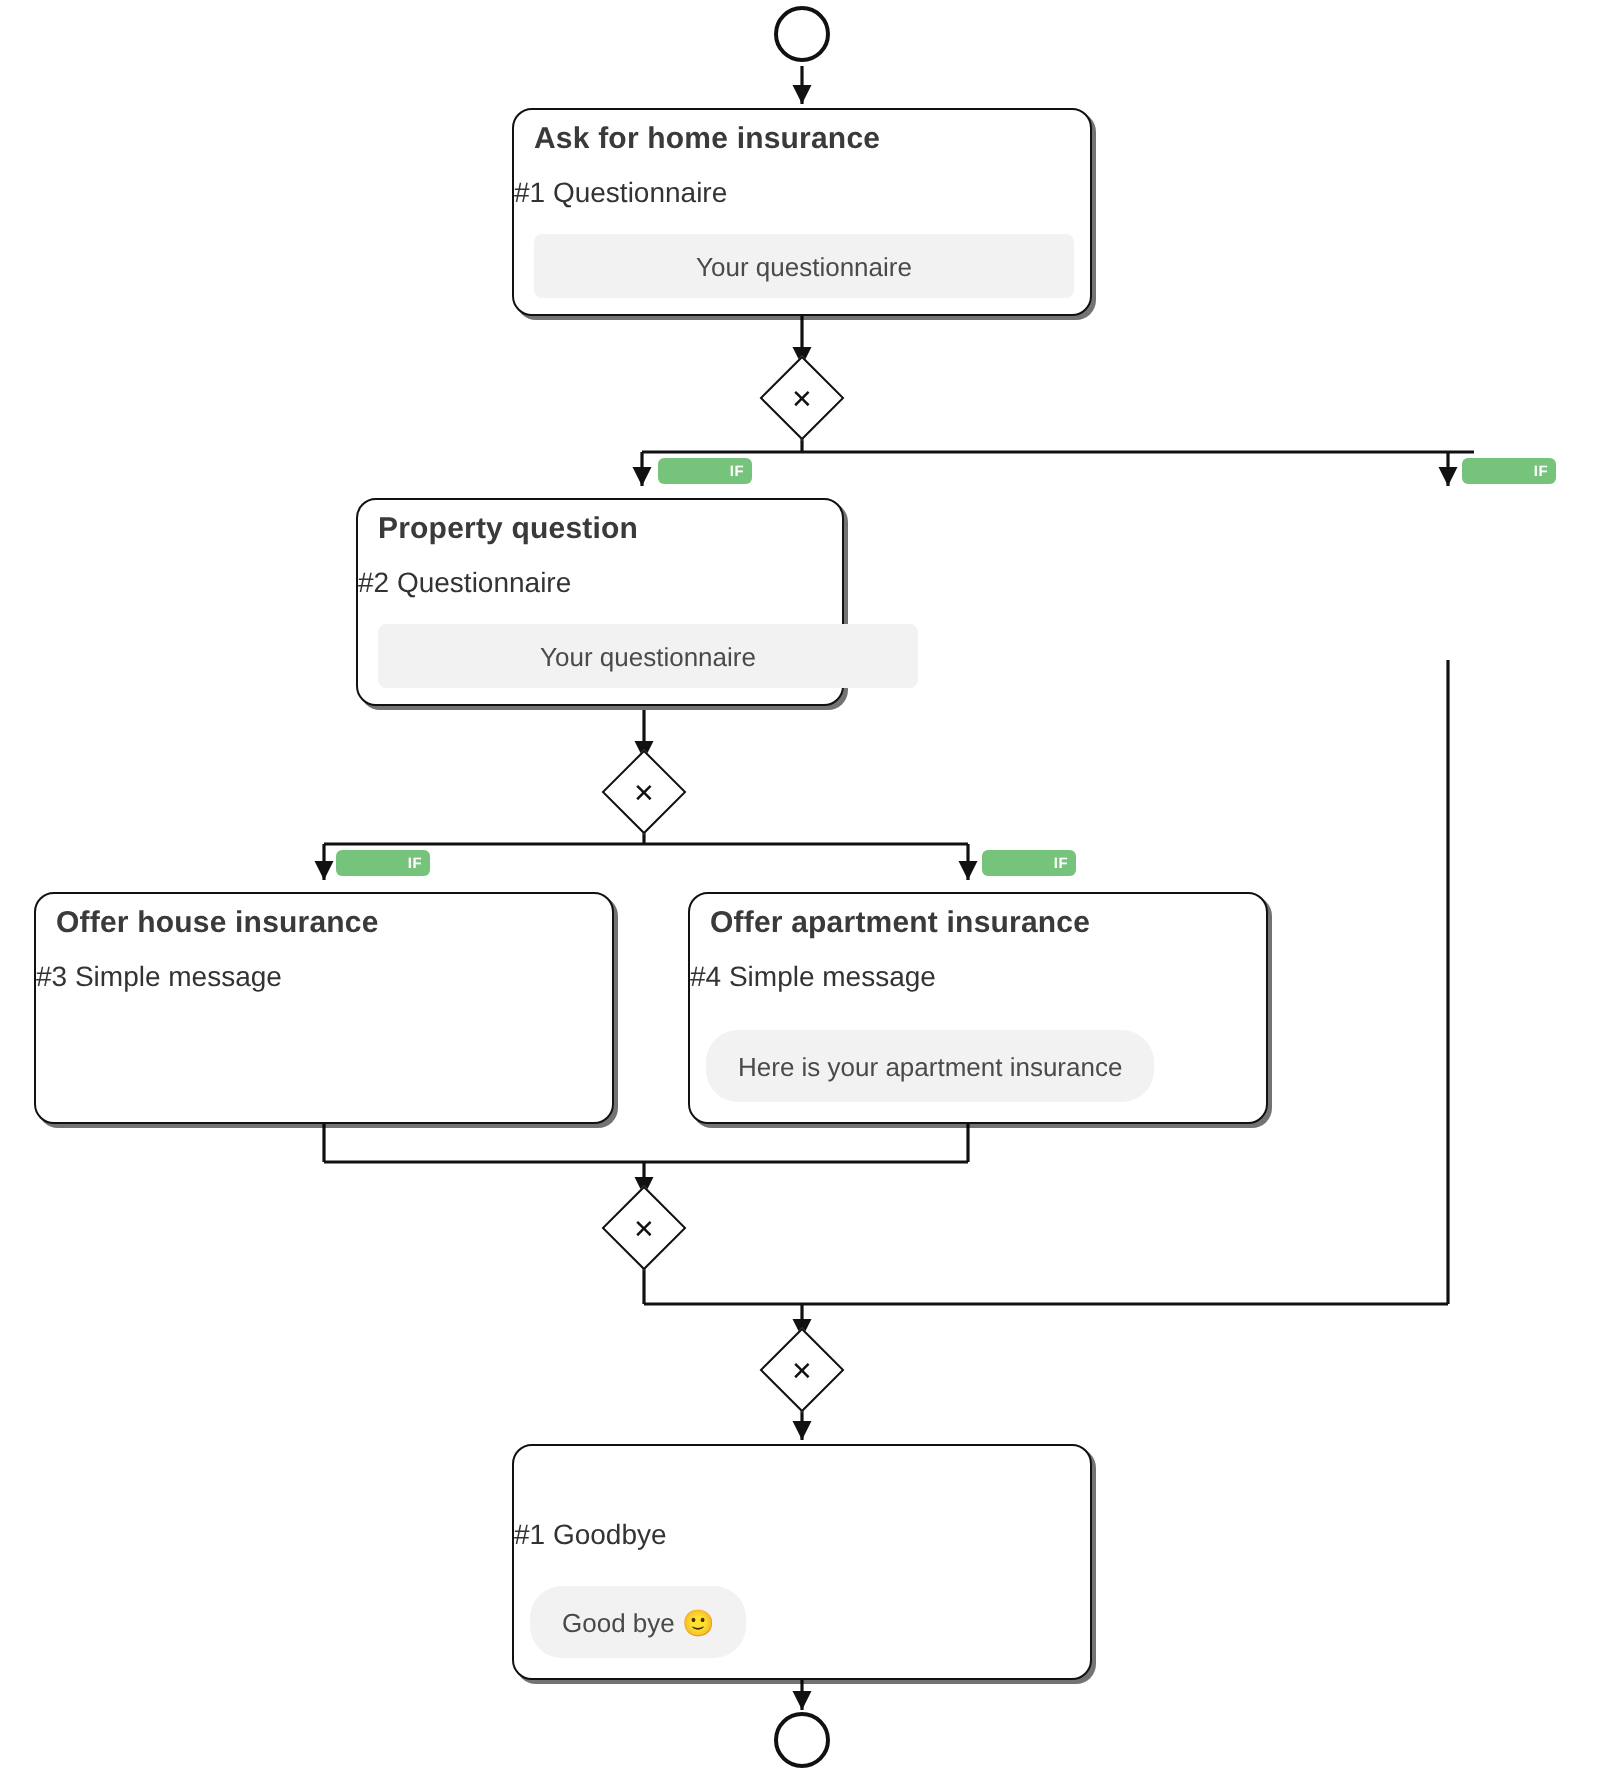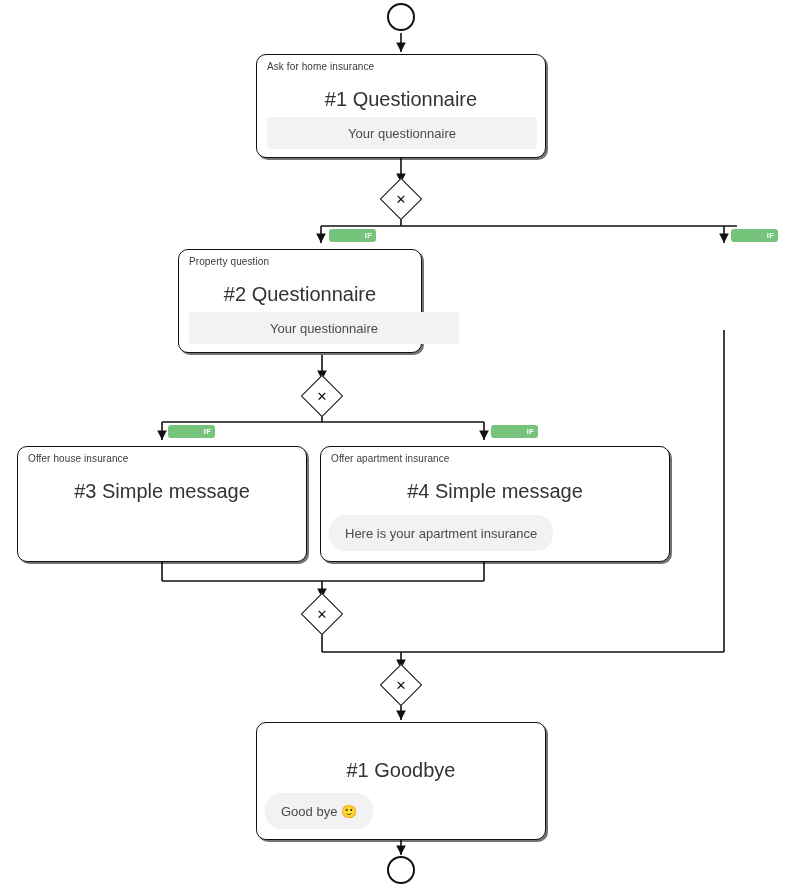--- a/index.html
+++ b/index.html
@@ -33,27 +33,27 @@
   .card {
     background: #ffffff;
     border: 1px solid #111111;
     border-radius: 10px;
     box-shadow: 2px 2px 0 rgba(0,0,0,0.55);
   }
   .card-title {
     position: absolute;
     left: 10px;
     top: 6px;
-    font-size: 10px;
+    font-size: 15px;
     color: #3a3a3a;
     letter-spacing: 0.1px;
+    font-weight: bold;
   }
   .card-heading {
-    text-align: center;
-    font-size: 20px;
+    font-size: 14px;
     color: #333333;
   }
   .card-body {
     font-size: 13px;
     color: #4a4a4a;
     background: #f2f2f2;
     border-radius: 4px;
     text-align: right;
     display: flex;
     align-items: center;
@@ -203,21 +203,21 @@
   </div>
 
   <div class="if-badge" style="left:168px; top:425px;">IF</div>
   <div class="if-badge" style="left:491px; top:425px;">IF</div>
 
   <div class="node card" style="left:17px; top:446px; width:290px; height:116px;">
     <div class="card-title">Offer house insurance</div>
     <div class="card-heading" style="position:absolute; left:0; top:33px; width:100%;">#3 Simple message</div>
   </div>
 
-  <div class="node card" style="left:320px; top:446px; width:350px; height:116px;">
+  <div class="node card" style="left:344px; top:446px; width:290px; height:116px;">
     <div class="card-title">Offer apartment insurance</div>
     <div class="card-heading" style="position:absolute; left:0; top:33px; width:100%;">#4 Simple message</div>
     <div class="card-body pill" style="position:absolute; left:8px; top:68px; height:36px;">Here is your apartment insurance</div>
   </div>
 
   <div class="gateway-wrap" style="left:307px; top:599px;">
     <div class="gateway"></div>
     <div class="gateway-x">✕</div>
   </div>
 

